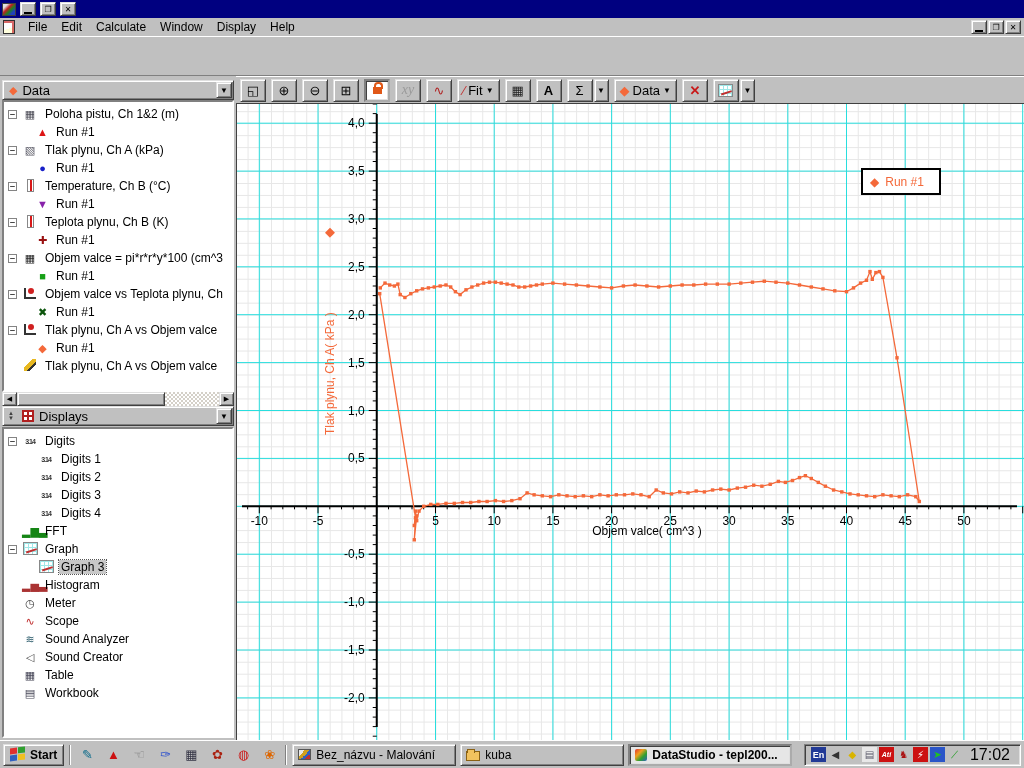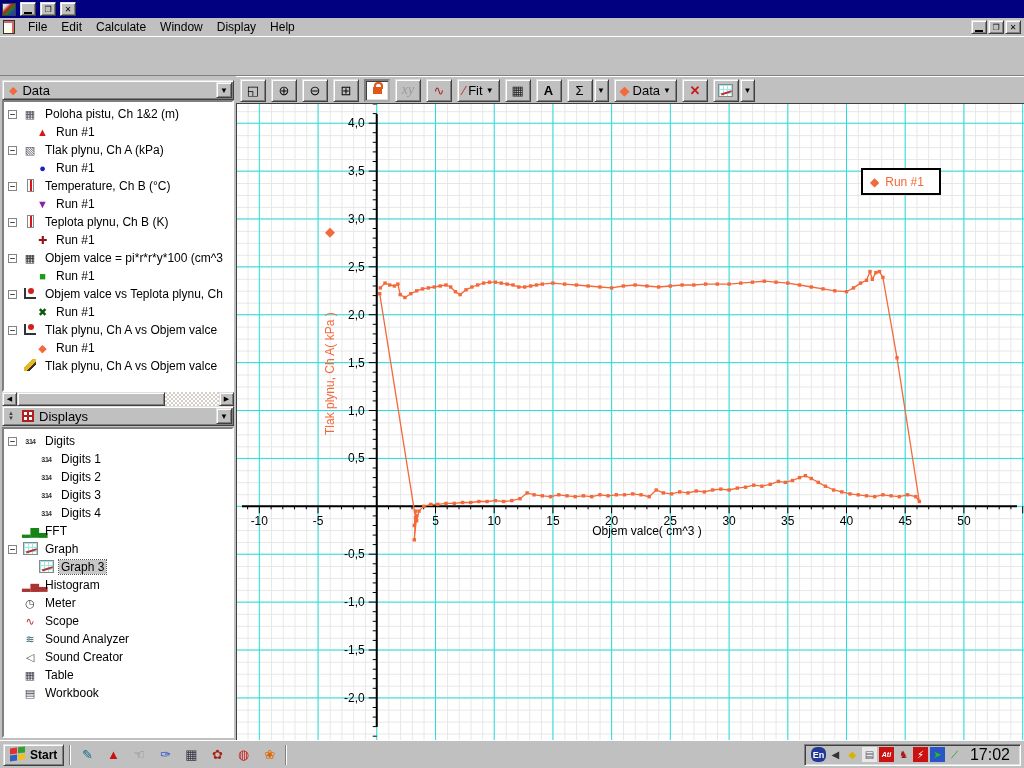--- a/index.html
+++ b/index.html
@@ -712,22 +712,36 @@
       <span class="ql" style="color: rgb(10, 106, 138);">✎</span>
       <span class="ql" style="color: rgb(204, 17, 17);">▲</span>
       <span class="ql" style="color: rgb(138, 138, 138);">☜</span>
       <span class="ql" style="color: rgb(51, 85, 204);">✑</span>
       <span class="ql" style="color: rgb(51, 51, 68);">▦</span>
       <span class="ql" style="color: rgb(170, 34, 17);">✿</span>
       <span class="ql" style="color: rgb(204, 17, 17);">◍</span>
       <span class="ql" style="color: rgb(221, 102, 0);">❀</span>
     </span>
   <span class="tsep"></span>
+  <span id="taskbtns" style="display:flex;gap:4px;">
+      <button class="taskbtn r">
+        <span class="ic-paint"></span>
+        <span>Bez_názvu - Malování</span>
+      </button>
+      <button class="taskbtn r">
+        <span class="ic-folder"></span>
+        <span>kuba</span>
+      </button>
+      <button class="taskbtn active">
+        <span class="ic-ds"></span>
+        <span>DataStudio - tepl200...</span>
+      </button>
+    </span>
   <span class="tray sk" id="tray">
-      <span class="tray-ic" style="background: rgb(34, 58, 150); color: rgb(255, 255, 255); font-weight: bold; font-size: 9px; border-radius: 6px;">En</span>
+      <span class="tray-ic" style="background: rgb(34, 58, 150); color: rgb(255, 255, 255); font-weight: bold; font-size: 9px;">En</span>
       <span class="tray-ic" style="color: rgb(51, 51, 51);">◀</span>
       <span class="tray-ic" style="color: rgb(216, 180, 0);">◆</span>
       <span class="tray-ic" style="color: rgb(85, 85, 102); background: rgb(232, 232, 232);">▤</span>
       <span class="tray-ic" style="color: rgb(255, 255, 255); background: rgb(204, 17, 17); font-size: 7px; font-weight: bold; font-style: italic;">Ati</span>
       <span class="tray-ic" style="color: rgb(170, 17, 17);">♞</span>
       <span class="tray-ic" style="color: rgb(255, 255, 255); background: rgb(204, 17, 17);">⚡</span>
       <span class="tray-ic" style="color: rgb(32, 192, 32); background: rgb(42, 85, 200);">➤</span>
       <span class="tray-ic" style="color: rgb(17, 153, 17);">⟋</span>
       <span class="clock">17:02</span>
     </span>

